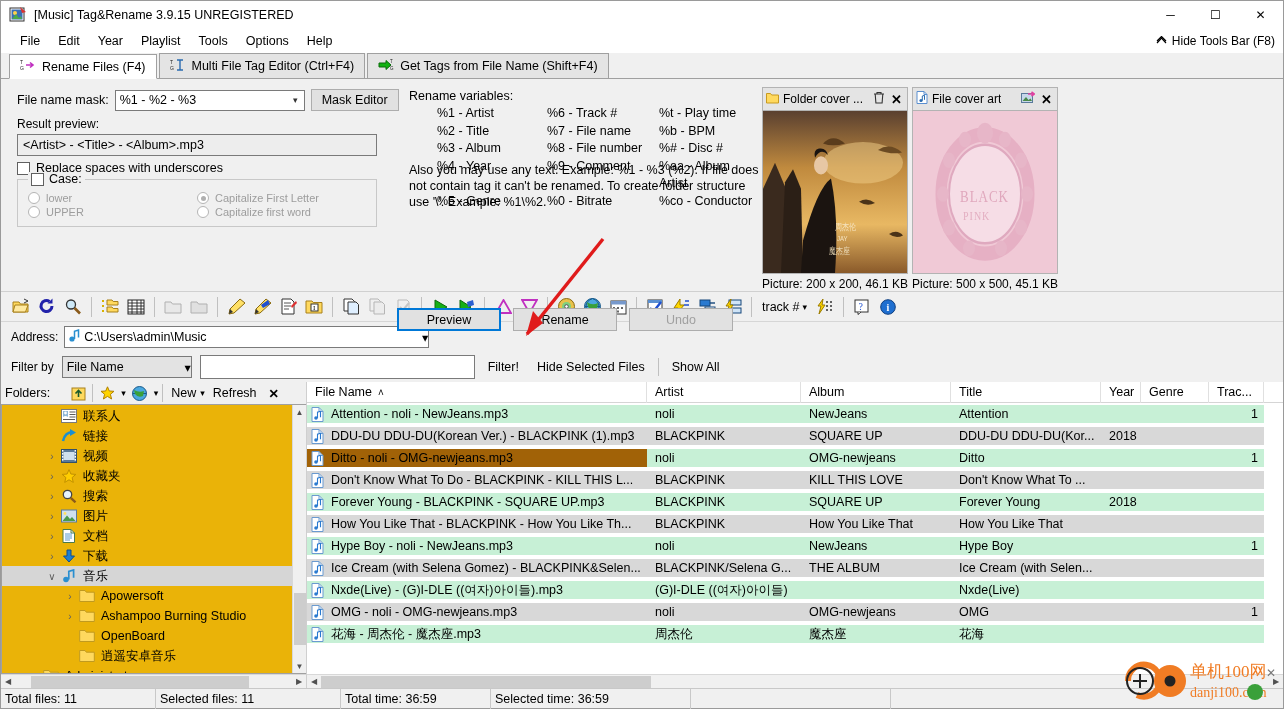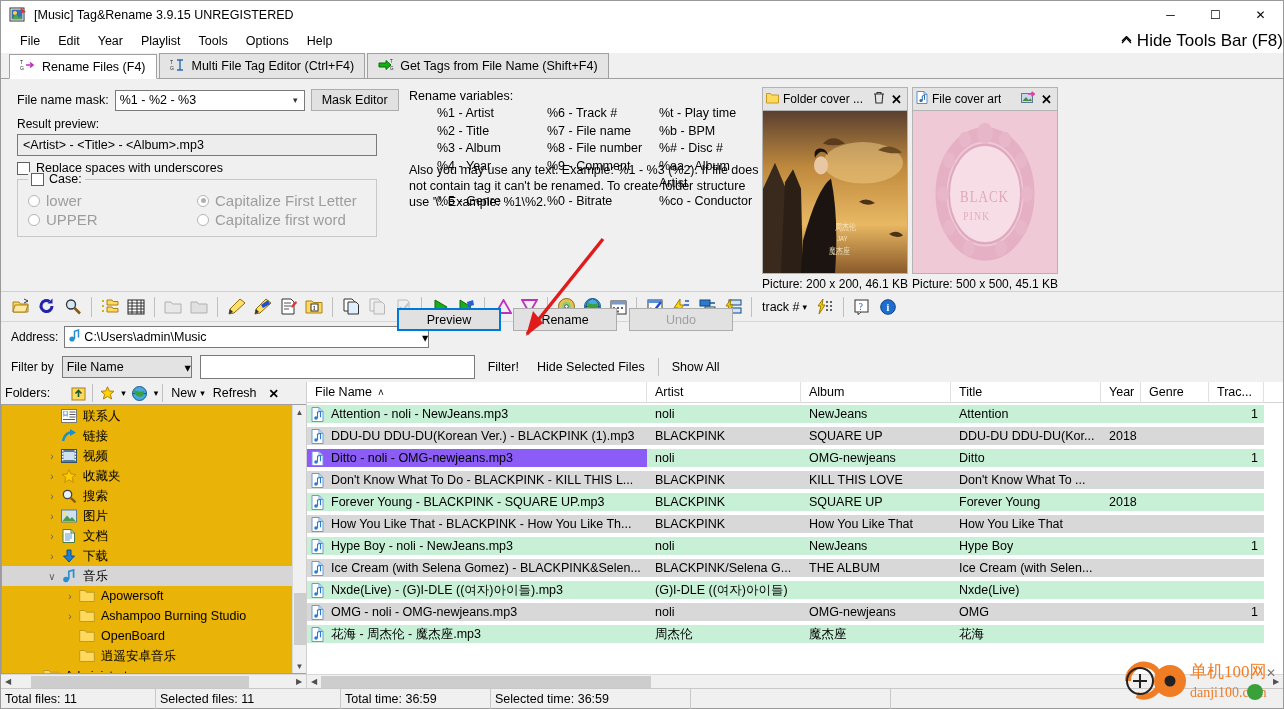--- a/index.html
+++ b/index.html
@@ -18,21 +18,21 @@
   
   .titlebar { height:28px; background:#ffffff; display:flex; align-items:center; flex:0 0 28px; }
   .title-icon { width:18px; height:18px; margin-left:8px; margin-right:7px; position:relative; flex:0 0 18px;}
   .title-text { font-size:12.5px; color:#000; }
   .winbtns { margin-left:auto; display:flex; height:28px; }
   .winbtn { width:45px; height:28px; display:flex; align-items:center; justify-content:center; font-size:12px; color:#000; }
 
   
   .menubar { height:24px; background:#ffffff; display:flex; align-items:center; padding-left:10px; flex:0 0 24px; position:relative;}
   .menubar .mi { padding:3px 9px; font-size:12.5px; }
-  .hidetools { margin-left:auto; margin-right:0; display:flex; align-items:center; gap:5px; font-size:17px; }
+  .hidetools { margin-left:auto; margin-right:8px; display:flex; align-items:center; gap:5px; font-size:12px; }
   .chev-up { font-size:11px; }
 
   
   .tabrow { height:26px; background:#f0f0f0; display:flex; align-items:flex-end; flex:0 0 26px; padding-left:8px; border-bottom:1px solid #a0a0a0;}
   .tab { height:25px; display:flex; align-items:center; gap:6px; padding:0 10px; background:#e4e4e4; border:1px solid #a0a0a0; border-bottom:none; font-size:12.5px; margin-right:2px;}
   .tab.active { background:#ffffff; border-bottom:1px solid #ffffff; margin-bottom:-1px; }
 
   
   .toolspanel { flex:0 0 213px; display:flex; background:#f0f0f0; position:relative; border-bottom:1px solid #d0d0d0;}
   .leftpane { width:400px; padding:10px 0 0 16px; }
@@ -41,21 +41,21 @@
   .combo { height:21px; border:1px solid #7a7a7a; background:#fff; display:flex; align-items:center; padding:0 0 0 4px; font-size:12.5px; }
   .combo .arrow { margin-left:auto; width:17px; height:19px; display:flex; align-items:center; justify-content:center; font-size:9px; color:#333; }
   .btn { border:1px solid #adadad; background:#e1e1e1; height:22px; padding:0 10px; font-size:12.5px; display:flex; align-items:center; justify-content:center; }
   .preview-box { border:1px solid #7a7a7a; background:#ededed; height:22px; display:flex; align-items:center; padding-left:5px; font-size:12.5px; width:360px; }
   .cbline { display:flex; align-items:center; gap:6px; margin-top:5px; font-size:12.5px;}
   .cbox { width:13px; height:13px; border:1px solid #606060; background:#fff; flex:0 0 13px;}
   .group { border:1px solid #c8c8c8; width:360px; margin-top:4px; padding:10px 10px 6px 10px; position:relative; }
   .group-title { position:absolute; top:-8px; left:10px; background:#f0f0f0; padding:0 3px; display:flex; align-items:center; gap:5px; font-size:12.5px;}
   .radios { display:flex; }
   .rcol { width:170px; }
-  .rline { display:flex; align-items:center; gap:6px; margin:2px 0; font-size:15px; color:#9d9d9d; }
+  .rline { display:flex; align-items:center; gap:6px; margin:2px 0; font-size:11px; color:#9d9d9d; }
   .radio { width:12px; height:12px; border:1px solid #b5b5b5; border-radius:50%; background:#fff; flex:0 0 12px; position:relative;}
   .radio.on::after { content:""; position:absolute; left:2.5px; top:2.5px; width:5px; height:5px; border-radius:50%; background:#b0b0b0; }
 
   .midpane { width:355px; padding:10px 0 0 8px; position:relative; }
   .rv-title { font-size:12.5px; margin-bottom:2px; }
   .rv-grid { display:grid; grid-template-columns:110px 112px auto; font-size:12.5px; line-height:17.5px; padding-left:28px; }
   .helptext { font-size:12.5px; line-height:16px; position:absolute; top:83px; left:8px; width:350px; }
   .btnrow { position:absolute; top:229px; left:-4px; display:flex; gap:12px; }
   .bigbtn { width:104px; height:23px; border:1px solid #adadad; background:#e1e1e1; display:flex; align-items:center; justify-content:center; font-size:12.5px;}
   .bigbtn.focus { border:2px solid #0078d7; background:#e1e1e1; }
@@ -857,21 +857,21 @@
               <span class="fnhl">DDU-DU DDU-DU(Korean Ver.) - BLACKPINK (1).mp3</span>
             </div>
             <div class="cell" style="width: 154px; flex: 0 0 154px; background: rgb(216, 216, 216);">BLACKPINK</div>
             <div class="cell" style="width: 150px; flex: 0 0 150px; background: rgb(216, 216, 216);">SQUARE UP</div>
             <div class="cell" style="width: 150px; flex: 0 0 150px; background: rgb(216, 216, 216);">DDU-DU DDU-DU(Kor...</div>
             <div class="cell" style="width: 40px; flex: 0 0 40px; background: rgb(216, 216, 216);">2018</div>
             <div class="cell" style="width: 68px; flex: 0 0 68px; background: rgb(216, 216, 216);"></div>
             <div class="cell right" style="width: 55px; flex: 0 0 55px; background: rgb(216, 216, 216);"></div>
           </div>
           <div class="lvrow">
-            <div class="cell fname" style="width: 340px; flex: 0 0 340px; background: #8b5cf6;">
+            <div class="cell fname" style="width: 340px; flex: 0 0 340px; background: #a16207;">
               <span class="noteicon"><svg width="13" height="15" viewBox="0 0 13 15">
                   <path d="M1 .5h7l4 4v10H1z" fill="#fff" stroke="#6a9ad0"></path>
                   <path d="M8 .5v4h4" fill="none" stroke="#6a9ad0"></path>
                   <circle cx="5" cy="11" r="1.8" fill="#2a7ad0"></circle>
                   <path d="M6.5 11V5.2l3-.9v6" stroke="#2a7ad0" stroke-width="1.1" fill="none"></path>
                 </svg></span>
               <span class="fnhl">Ditto - noli - OMG-newjeans.mp3</span>
             </div>
             <div class="cell" style="width: 154px; flex: 0 0 154px; background: rgb(199, 240, 214);">noli</div>
             <div class="cell" style="width: 150px; flex: 0 0 150px; background: rgb(199, 240, 214);">OMG-newjeans</div>

